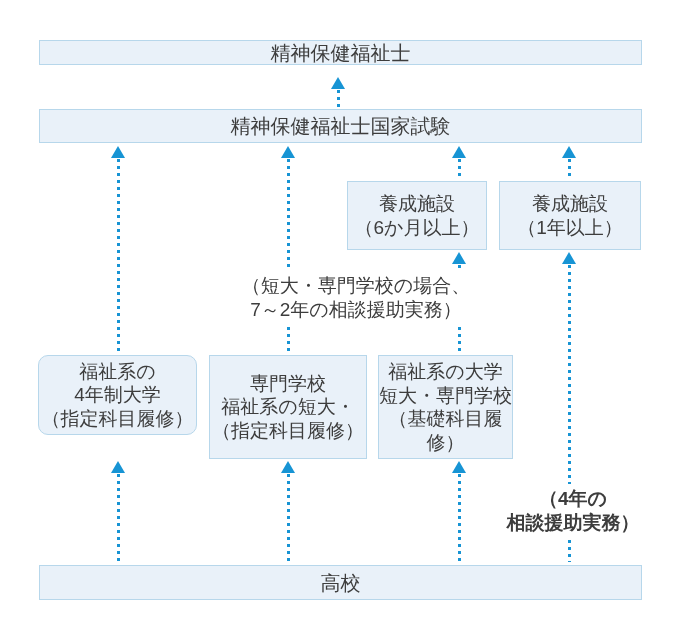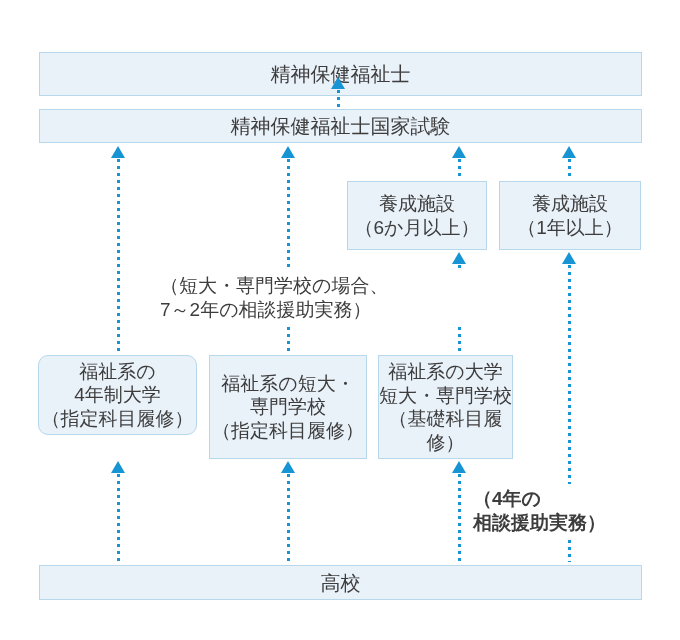--- a/index.html
+++ b/index.html
@@ -31,20 +31,21 @@
     align-items: center;
     justify-content: center;
     text-align: center;
     color: var(--text);
   }
   .box-wide { font-size: 20px; line-height: 24px; }
   .box-sm   { font-size: 19px; line-height: 24px; }
   .box-mid  { font-size: 19px; line-height: 23.5px; }
   .note {
     position: absolute;
+    text-align: center;
     font-size: 19px;
     line-height: 24px;
     color: var(--text);
     white-space: nowrap;
   }
   .seg {
     position: absolute;
     width: 3px;
     background-image: repeating-linear-gradient(
       to bottom,
@@ -58,21 +59,21 @@
     border-left: 7px solid transparent;
     border-right: 7px solid transparent;
     border-bottom: 12px solid var(--arrow);
   }
 </style>
 </head>
 <body>
 
 <div class="diagram">
 
-  <div class="box box-wide" style="left:39px; top:52px; width:603px; height:44px;">
+  <div class="box box-wide" style="left:39px; top:40px; width:603px; height:25px;">
     <div>精神保健福祉士</div>
   </div>
 
   <div class="box box-wide" style="left:39px; top:109px; width:603px; height:34px;">
     <div>精神保健福祉士国家試験</div>
   </div>
 
   <div class="box box-sm" style="left:347px; top:181px; width:140px; height:69px;">
     <div>養成施設</div>
     <div>（6か月以上）</div>
@@ -88,22 +89,22 @@
     <div>7～2年の相談援助実務）</div>
   </div>
 
   <div class="box box-mid" style="left:38px; top:355px; width:159px; height:80px;border-radius:10px;">
     <div>福祉系の</div>
     <div>4年制大学</div>
     <div>（指定科目履修）</div>
   </div>
 
   <div class="box box-mid" style="left:209px; top:355px; width:158px; height:104px;">
+    <div>専門学校</div>
     <div>福祉系の短大・</div>
-    <div>専門学校</div>
     <div>（指定科目履修）</div>
   </div>
 
   <div class="box box-mid" style="left:378px; top:355px; width:135px; height:104px;">
     <div>福祉系の大学</div>
     <div>短大・専門学校</div>
     <div>（基礎科目履修）</div>
   </div>
 
   <div class="note" style="left:473px; top:487px; width:200px;font-weight:bold;">

